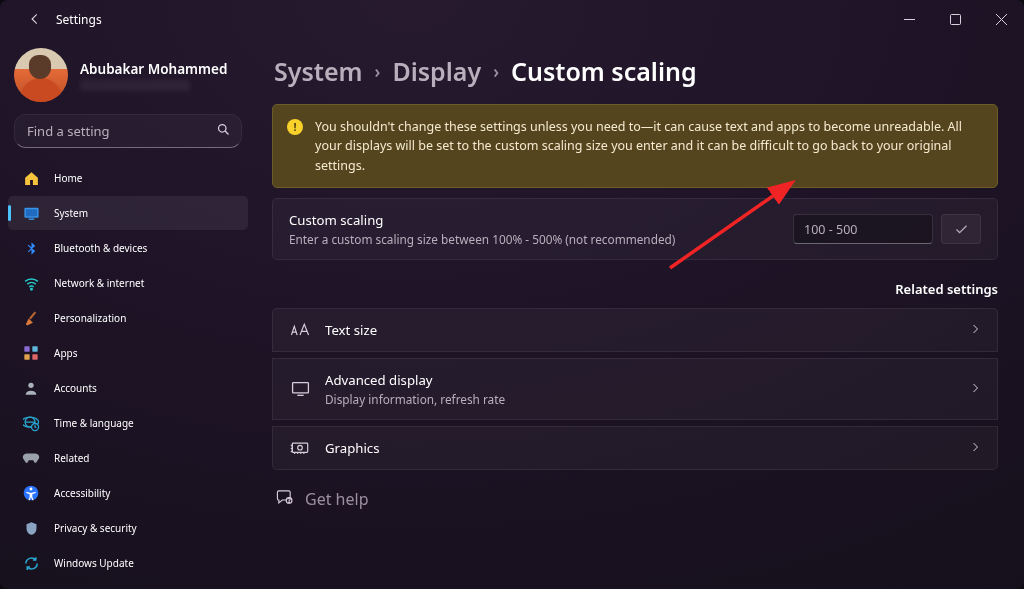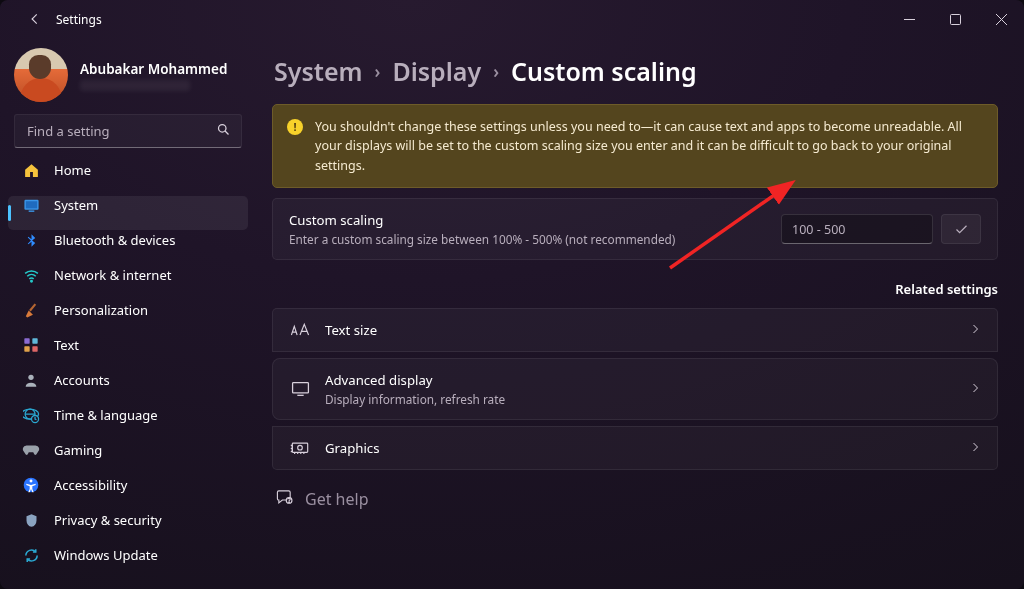--- a/index.html
+++ b/index.html
@@ -32,27 +32,27 @@
   .main{flex:1;padding:8px 26px 16px 16px;overflow:hidden;}
   
   .profile{display:flex;align-items:center;gap:12px;padding:6px 14px 12px 14px;}
   .avatar{width:54px;height:54px;border-radius:50%;background:linear-gradient(180deg,#d8c9b0 0%,#d8c9b0 38%,#e56b39 39%,#bb4c24 100%);position:relative;overflow:hidden;}
   .avatar-head{position:absolute;left:15px;top:7px;width:22px;height:24px;border-radius:10px 10px 12px 12px;background:#5a3b2a;}
   .avatar-shirt{position:absolute;bottom:0;left:6px;width:42px;height:24px;border-radius:22px 22px 0 0;background:#c94a20;}
   .profile-name{font-size:13.5px;font-weight:600;line-height:18px;}
   .profile-sub{width:110px;height:11px;background:rgba(255,255,255,0.06);border-radius:2px;filter:blur(2px);margin-top:2px;}
   
   .search-wrap{padding:0 14px 10px 14px;}
-  .search{height:34px;background:rgba(255,255,255,0.035);border:1px solid rgba(255,255,255,0.06);border-bottom:1px solid rgba(255,255,255,0.35);border-radius:3px;display:flex;align-items:center;padding:0 10px;}
+  .search{height:34px;background:rgba(255,255,255,0.035);border:1px solid rgba(255,255,255,0.06);border-bottom:1px solid rgba(255,255,255,0.35);border-radius:12px;display:flex;align-items:center;padding:0 10px;}
   .search input{flex:1;background:transparent;border:none;outline:none;color:var(--text);font-size:13px;}
   .search input::placeholder{color:var(--text-dim);}
   .search-icon{color:var(--ico);}
   
   .nav{padding:2px 6px;}
-  .nav-item{height:34px;margin:1px 2px;display:flex;align-items:flex-start;gap:14px;padding:0 10px 0 14px;border-radius:5px;font-size:13px;color:var(--text);position:relative;}
+  .nav-item{height:34px;margin:1px 2px;display:flex;align-items:center;gap:14px;padding:0 10px 0 14px;border-radius:5px;font-size:10px;color:var(--text);position:relative;}
   .nav-item.selected{background:rgba(255,255,255,0.07);}
   .nav-item.selected::before{content:"";position:absolute;left:0px;top:9px;bottom:9px;width:3px;border-radius:2px;background:var(--accent);}
   .nav-ico{width:18px;height:18px;display:flex;align-items:center;justify-content:center;}
   
   .breadcrumb{display:flex;align-items:center;gap:12px;padding:8px 0 16px 2px;font-size:25px;font-weight:600;}
   .crumb{color:var(--text-dim);}
   .crumb.last{color:#ffffff;}
   .chev{color:var(--text-dim2);font-size:17px;}
   
   .card{border-radius:5px;}
@@ -62,21 +62,21 @@
   .row{background:rgba(255,255,255,0.035);border:1px solid var(--border);display:flex;align-items:center;padding:12px 16px;gap:14px;}
   .row + .row{margin-top:3px;}
   .rows-group{display:flex;flex-direction:column;gap:3px;}
   .row-left{flex:1;}
   .row-title{font-size:13.2px;}
   .row-sub{font-size:11.8px;color:var(--text-dim);margin-top:2px;}
   .row-ico{width:22px;display:flex;align-items:center;justify-content:center;color:var(--ico);}
   .row-right{display:flex;align-items:center;gap:8px;}
   .row-chev{color:var(--ico);font-size:12px;}
   
-  .scale-input{width:152px;height:30px;background:rgba(0,0,0,0.25);border:1px solid rgba(255,255,255,0.12);border-bottom:1px solid rgba(255,255,255,0.35);border-radius:4px;color:var(--text);font-size:12.5px;padding:0 10px;}
+  .scale-input{width:140px;height:30px;background:rgba(0,0,0,0.25);border:1px solid rgba(255,255,255,0.12);border-bottom:1px solid rgba(255,255,255,0.35);border-radius:4px;color:var(--text);font-size:12.5px;padding:0 10px;}
   .scale-input::placeholder{color:var(--text-dim);}
   .apply-btn{width:40px;height:30px;background:rgba(255,255,255,0.05);border:1px solid var(--border);border-radius:4px;display:flex;align-items:center;justify-content:center;color:var(--text-dim);}
   
   .section-title{font-size:13px;font-weight:600;margin:20px 0 10px 2px;text-align:right;}
   
   .help{display:flex;align-items:center;gap:12px;margin-top:18px;padding-left:4px;font-size:16px;color:var(--text-dim2);}
   .help-ico{color:var(--ico);}
   
   .arrow-svg{position:absolute;left:650px;top:168px;pointer-events:none;}
 </style>
@@ -188,21 +188,21 @@
         </div>
         <div class="nav-item">
           <span class="nav-ico">
               <svg width="16" height="16" viewBox="0 0 24 24" fill="#8a6bd1">
                 <rect x="2" y="2" width="8" height="8" rx="1"></rect>
                 <rect x="14" y="2" width="8" height="8" rx="1" fill="#5fb8d9"></rect>
                 <rect x="2" y="14" width="8" height="8" rx="1" fill="#e0a24a"></rect>
                 <rect x="14" y="14" width="8" height="8" rx="1" fill="#d66"></rect>
               </svg>
             </span>
-          <span>Text</span>
+          <span>Apps</span>
         </div>
         <div class="nav-item">
           <span class="nav-ico">
               <svg width="16" height="16" viewBox="0 0 24 24" fill="#aab2bb">
                 <circle cx="12" cy="8" r="4"></circle>
                 <path d="M4 22 a8 6 0 0 1 16 0 Z"></path>
               </svg>
             </span>
           <span>Accounts</span>
         </div>
@@ -216,21 +216,21 @@
               </svg>
             </span>
           <span>Time &amp; language</span>
         </div>
         <div class="nav-item">
           <span class="nav-ico">
               <svg width="18" height="14" viewBox="0 0 24 16" fill="#9aa1aa">
                 <path d="M6 2 h12 a5 5 0 0 1 3 9 l-2 3 a2 2 0 0 1 -3 -1 l-1-2 h-6 l-1 2 a2 2 0 0 1 -3 1 l-2-3 a5 5 0 0 1 3 -9 Z"></path>
               </svg>
             </span>
-          <span>Gaming</span>
+          <span>Related</span>
         </div>
         <div class="nav-item">
           <span class="nav-ico">
               <svg width="16" height="16" viewBox="0 0 24 24">
                 <circle cx="12" cy="12" r="11" fill="#2a74ff"></circle>
                 <circle cx="12" cy="6" r="2.2" fill="#fff"></circle>
                 <path d="M5 10 l7 2 l7-2 v2 l-5 2 v4 l2 5 h-2 l-2-5 l-2 5 h-2 l2-5 v-4 l-5-2 Z" fill="#fff"></path>
               </svg>
             </span>
           <span>Accessibility</span>
@@ -301,21 +301,21 @@
           <div class="row-left">
             <div class="row-title">Text size</div>
           </div>
           <span class="row-chev">
             <svg width="12" height="12" viewBox="0 0 24 24" fill="none" stroke="currentColor" stroke-width="2">
                 <path d="M9 4 l8 8 -8 8"></path>
               </svg>
           </span>
         </div>
 
-        <div class="card row" style="border-radius:8px">
+        <div class="card row" style="border-radius:0">
           <span class="row-ico">
               <svg width="19" height="16" viewBox="0 0 24 20" fill="none" stroke="currentColor" stroke-width="1.6">
                 <rect x="2" y="2" width="20" height="13" rx="1"></rect>
                 <path d="M8 18 h8"></path>
               </svg>
             </span>
           <div class="row-left">
             <div class="row-title">Advanced display</div>
             <div class="row-sub">Display information, refresh rate</div>
           </div>

